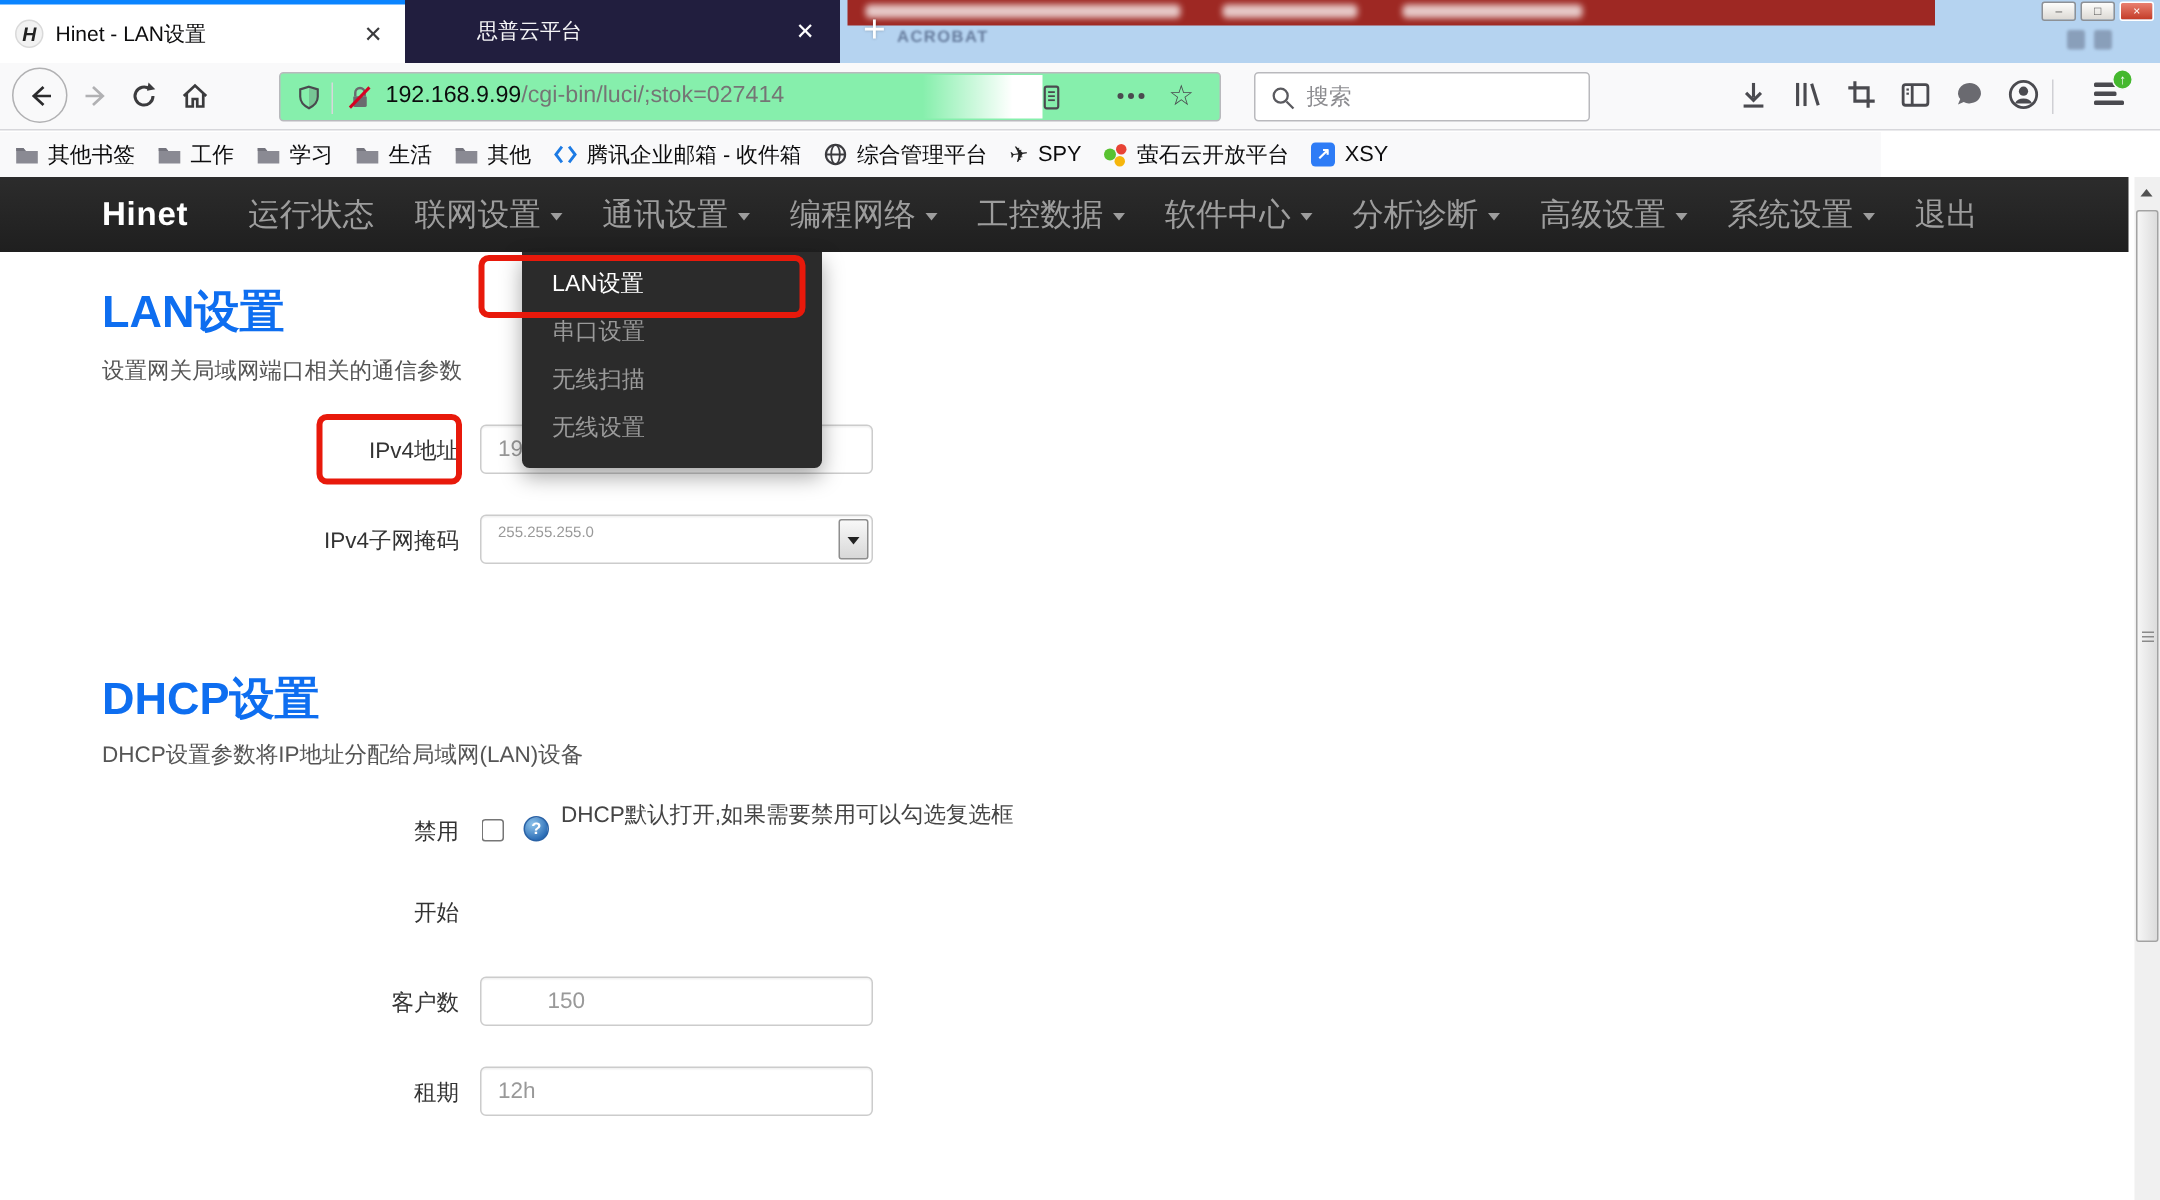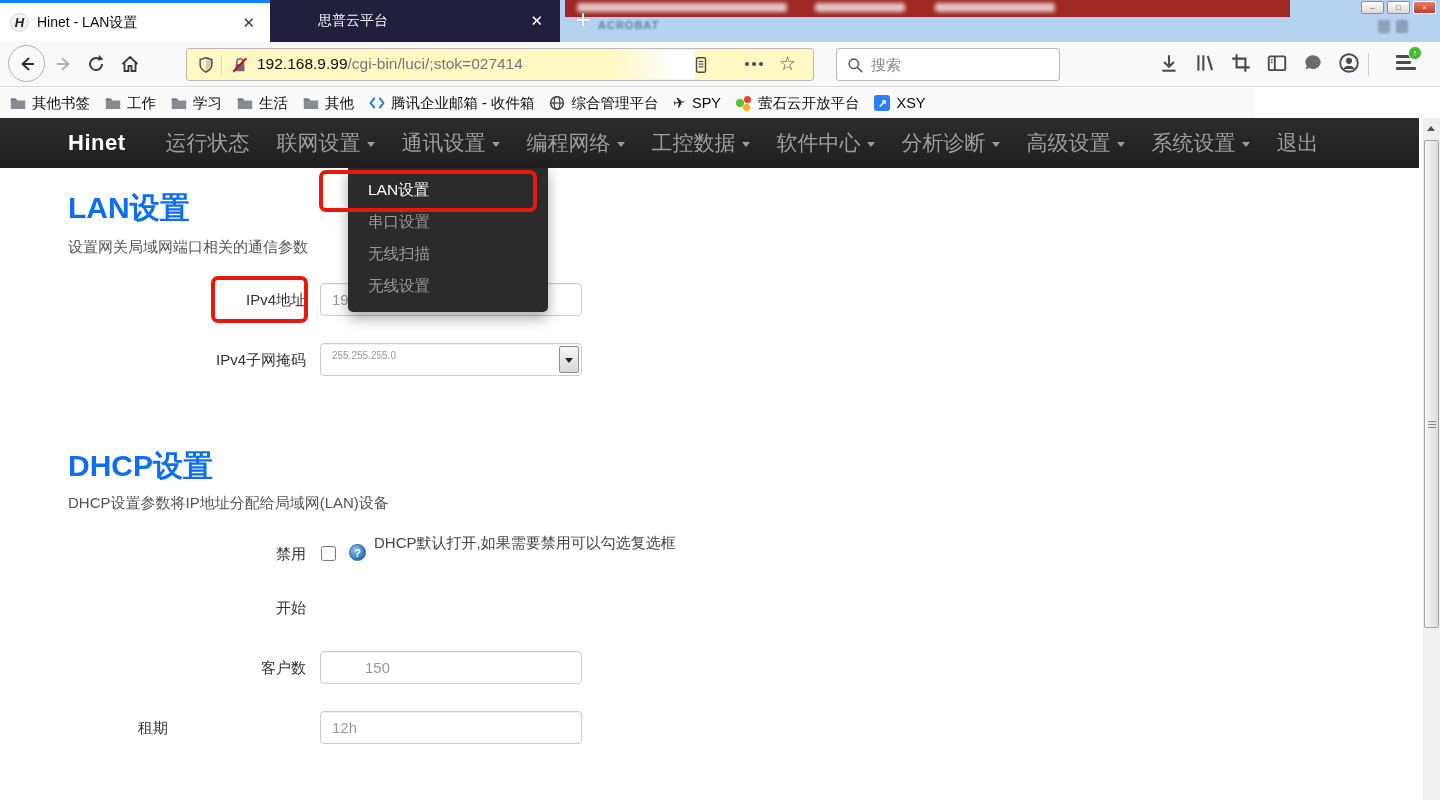--- a/index.html
+++ b/index.html
@@ -29,21 +29,21 @@
   .tab-inactive .tab-close { color:#fff; }
   .newtab-btn { position:absolute; left:568px; top:4px; color:#fff; font-size:26px; font-weight:300; width:30px; height:32px; text-align:center; line-height:30px; text-shadow:0 0 2px rgba(0,0,0,.25); }
 
   
   .toolbar { position:absolute; left:0; top:42px; width:1440px; height:45px; background:#f9f9fa; border-bottom:1px solid #d7d7db; }
   .icon-btn { position:absolute; display:flex; align-items:center; justify-content:center; }
   .back-btn { left:8px; top:3px; width:37px; height:37px; border:1px solid #b1b1b3; border-radius:50%; background:#f9f9fa; }
   .fwd-btn  { left:52px; top:10px; width:24px; height:24px; }
   .reload-btn { left:84px; top:10px; width:24px; height:24px; }
   .home-btn { left:118px; top:10px; width:24px; height:24px; }
-  .urlbar { position:absolute; left:186px; top:6px; width:628px; height:33px; background:#fef9c3; border:1px solid #b9b9bd; border-radius:3px; }
+  .urlbar { position:absolute; left:186px; top:6px; width:628px; height:33px; background:#86efac; border:1px solid #b9b9bd; border-radius:3px; }
   .shield-ic { position:absolute; left:10px; top:7px; }
   .url-sep { position:absolute; left:34px; top:6px; width:1px; height:21px; background:#d7d7db; }
   .lock-ic { position:absolute; left:44px; top:7px; }
   .url-text { position:absolute; left:70px; top:6px; font-size:15.5px; white-space:nowrap; }
   .url-host { color:#0c0c0d; }
   .url-path { color:#757575; }
   .url-fade { position:absolute; left:428px; top:1px; width:80px; height:29px; background:linear-gradient(90deg, rgba(255,255,255,0), #fff 75%); }
   .reader-ic { position:absolute; left:505px; top:7px; }
   .pagedots-ic { position:absolute; left:558px; top:13px; display:flex; gap:3px; }
   .pagedots-ic i { width:4px; height:4px; border-radius:50%; background:#4a4a4f; }
@@ -406,21 +406,21 @@
     <div class="frm-label" style="top:377px;">禁用</div>
     <input type="checkbox" class="chk" style="top: 378px;">
     <div class="help-ic" style="top:376px;">?</div>
     <div class="hint-text" style="top:366px;">DHCP默认打开,如果需要禁用可以勾选复选框</div>
 
     <div class="frm-label" style="top:431px;">开始</div>
 
     <div class="frm-label" style="top:491px;">客户数</div>
     <input class="frm-input" style="top: 483px; padding-left: 44px;" value="150">
 
-    <div class="frm-label" style="top:551px;text-align:center;">租期</div>
+    <div class="frm-label" style="top:551px;">租期</div>
     <input class="frm-input" style="top: 543px;" value="12h">
   </div>
 
   <div class="dropdown">
     <div class="dd-item active">LAN设置</div>
     <div class="dd-item">串口设置</div>
     <div class="dd-item">无线扫描</div>
     <div class="dd-item">无线设置</div>
   </div>
 

